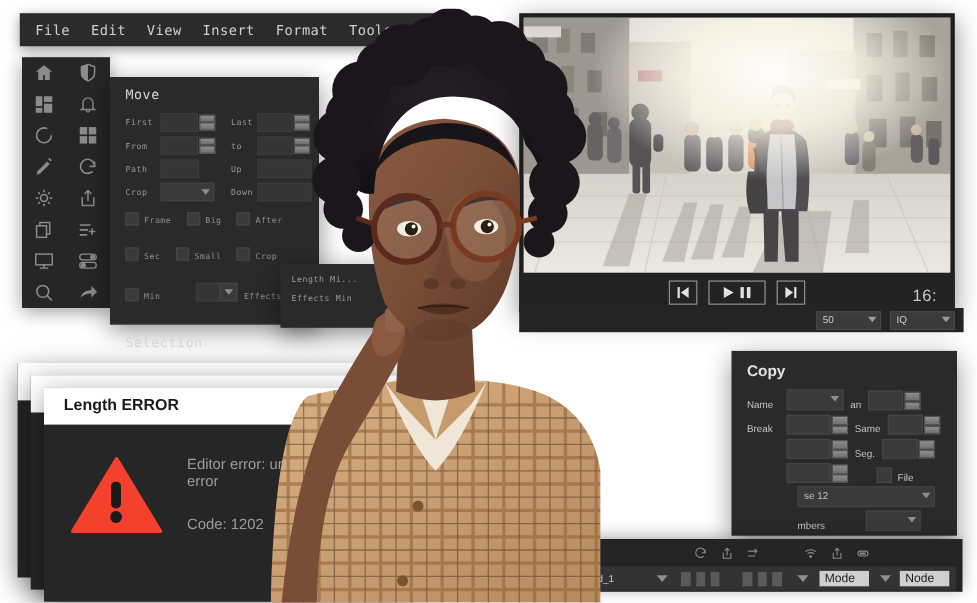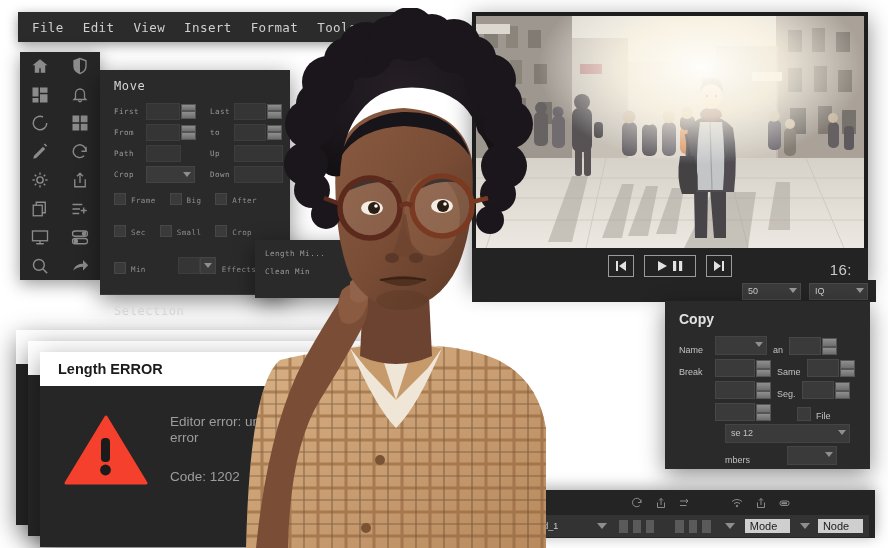--- a/index.html
+++ b/index.html
@@ -68,21 +68,21 @@
            border-radius:50%;}
   
   #pstrip{position:absolute;left:472px;top:280px;width:396px;height:22px;background:#242424;
           display:flex;align-items:center;justify-content:flex-end;gap:8px;padding-right:8px;}
   .pdd{width:52px;height:15px;background:#3b3b3b;border:1px solid #4a4a4a;position:relative;
        color:#cfcfcf;font-size:9px;display:flex;align-items:center;padding-left:5px;}
   .pdd::after{content:"";position:absolute;right:3px;top:4px;border-left:4px solid transparent;
               border-right:4px solid transparent;border-top:5px solid #9a9a9a;}
 
   
-  #copy{left:665px;top:301px;width:205px;height:168px;background:#2a2a2a;}
+  #copy{left:665px;top:319px;width:205px;height:168px;background:#2a2a2a;}
   #copy .sect-title{color:#e2e2e2;font-size:14px;padding:10px 0 6px 14px;font-weight:600;}
   .crow{display:flex;align-items:flex-end;height:18px;margin:4px 0;padding-left:14px;}
   .clab{color:#c2c2c2;font-size:9px;width:36px;}
   .clab.mid{width:auto;margin:0 6px;}
   .cbox{height:16px;background:#3a3a3a;border:1px solid #474747;}
 
   
   .dlg{position:absolute;background:#262626;box-shadow:0 7px 24px rgba(0,0,0,.40);}
   .dlg .tb{background:#ffffff;height:34px;display:flex;align-items:center;padding-left:18px;}
   .dlg .tb span{color:#1b1b1b;font-size:14.5px;font-weight:700;}
@@ -315,21 +315,21 @@
       <span class="fbox" style="width:32px;margin-right:9px"></span>
       <span class="cb"></span>
       <span class="cblab">Path</span>
       <span class="cb"></span>
       <span class="cblab">Subfolder</span>
     </div>
   </div>
 
   <div class="panel" id="props2">
     <div class="f2">Length Mi...</div>
-    <div class="f2">Clean Min</div>
+    <div class="f2">Effects Min</div>
   </div>
 
   <div id="player">
     <div id="screen">
       <svg viewBox="0 0 388 232" width="388" height="232" preserveAspectRatio="none">
         <defs>
           <linearGradient id="sky" x1="0" y1="0" x2="0" y2="1">
             <stop offset="0" stop-color="#d9d5cf"></stop>
               <stop offset="1" stop-color="#efece6"></stop>
           </linearGradient>

